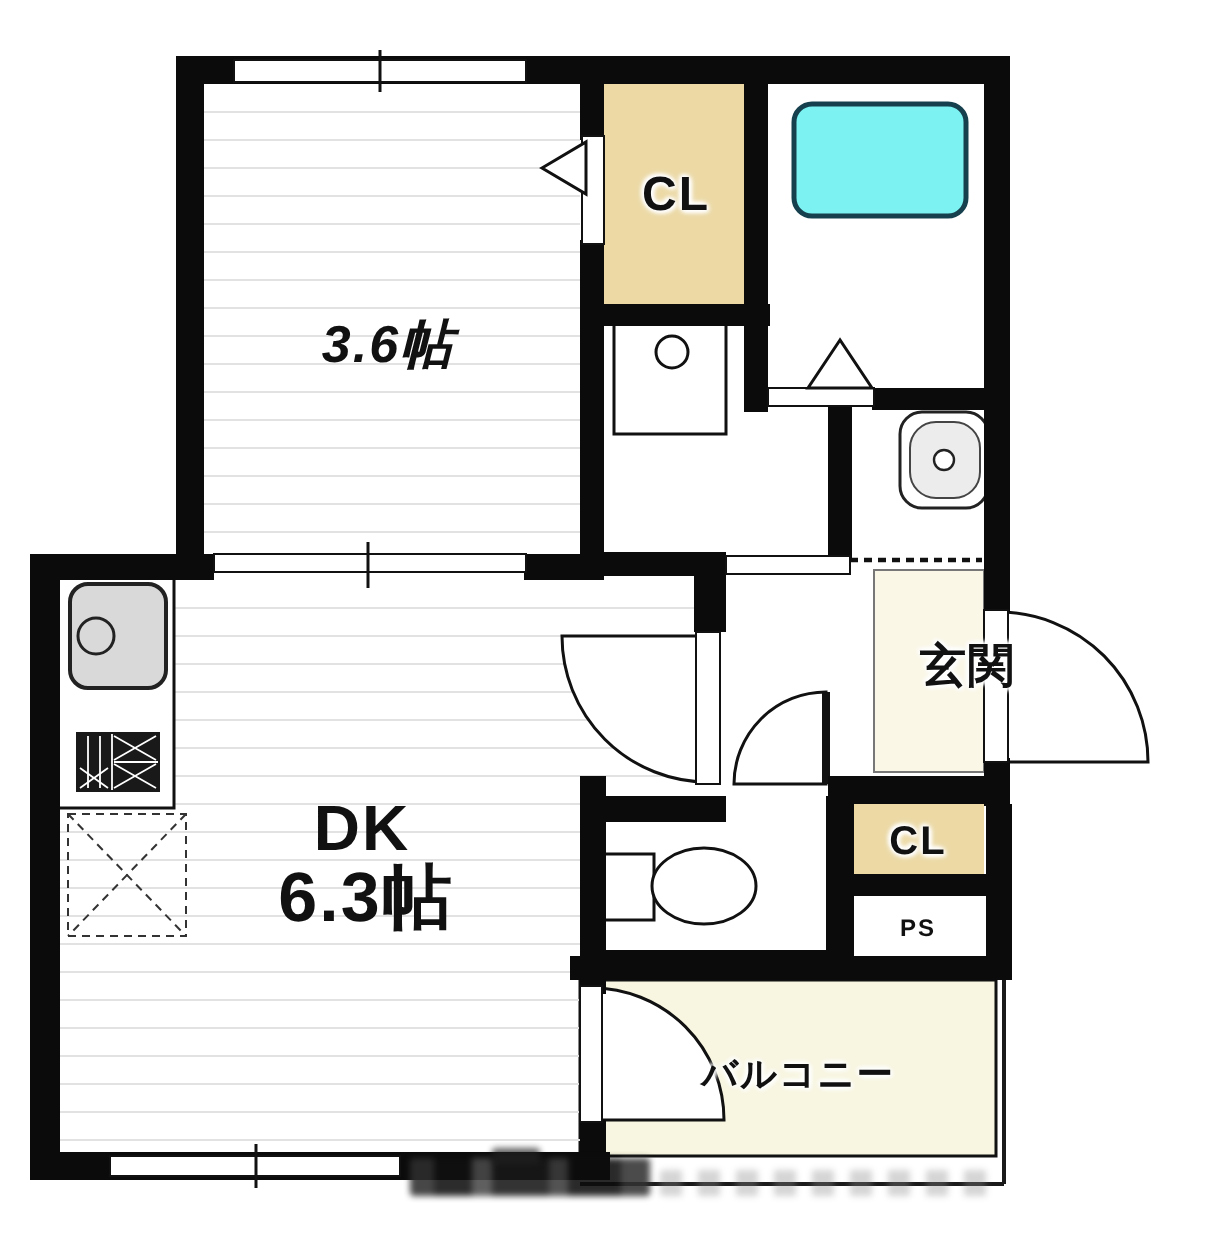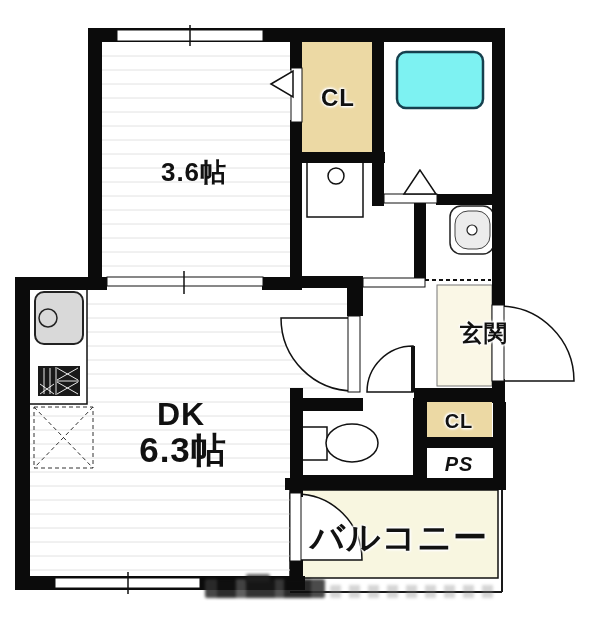--- a/index.html
+++ b/index.html
@@ -153,25 +153,25 @@
     <rect x="363" y="278" width="62" height="9" fill="#fff" stroke="#111" stroke-width="1"></rect>
 
     <line x1="425" y1="280" x2="491" y2="280" stroke="#111" stroke-width="2.2" stroke-dasharray="4,3"></line>
 
     <rect x="348" y="316" width="12" height="76" fill="#fff" stroke="#111" stroke-width="1"></rect>
     <rect x="290" y="493" width="11" height="68" fill="#fff" stroke="#111" stroke-width="1"></rect>
     <rect x="492" y="305" width="12" height="76" fill="#fff" stroke="#111" stroke-width="1"></rect>
   </g>
 </svg>
 
-  <div class="lbl" style="left:194px;top:172px;font-size:26px;">3.6帖</div>
+  <div class="lbl" style="left:194px;top:172px;font-size:26px;font-style:italic;">3.6帖</div>
   <div class="lbl" style="left:181px;top:414px;font-size:32px;">DK</div>
   <div class="lbl" style="left:183px;top:449px;font-size:35px;">6.3帖</div>
   <div class="lbl halo" style="left:338px;top:98px;font-size:24px;">CL</div>
   <div class="lbl halo" style="left:463px;top:333px;font-size:23px;padding-left:42px;">玄関</div>
   <div class="lbl halo" style="left:459px;top:421px;font-size:20px;">CL</div>
-  <div class="lbl" style="left:459px;top:464px;font-size:20px;font-style:italic;">PS</div>
-  <div class="lbl halo" style="left:399px;top:537px;font-size:34px;">バルコニー</div>
+  <div class="lbl" style="left:459px;top:464px;font-size:12px;">PS</div>
+  <div class="lbl halo" style="left:399px;top:537px;font-size:18px;">バルコニー</div>
 
   <div class="wm" style="left:205px;top:579px;width:120px;height:19px;opacity:.88;background:linear-gradient(90deg,#2e2e2e 0 10%,#101010 10% 26%,#4a4a4a 26% 34%,#181818 34% 58%,#3c3c3c 58% 66%,#0d0d0d 66% 88%,#333 88% 100%);"></div>
   <div class="wm" style="left:246px;top:574px;width:24px;height:8px;opacity:.7;background:#222;"></div>
   <div class="wm" style="left:330px;top:585px;width:168px;height:13px;opacity:.35;background:repeating-linear-gradient(90deg,#888 0 11px,transparent 11px 19px);"></div>
 </div>
 
 </body></html>

